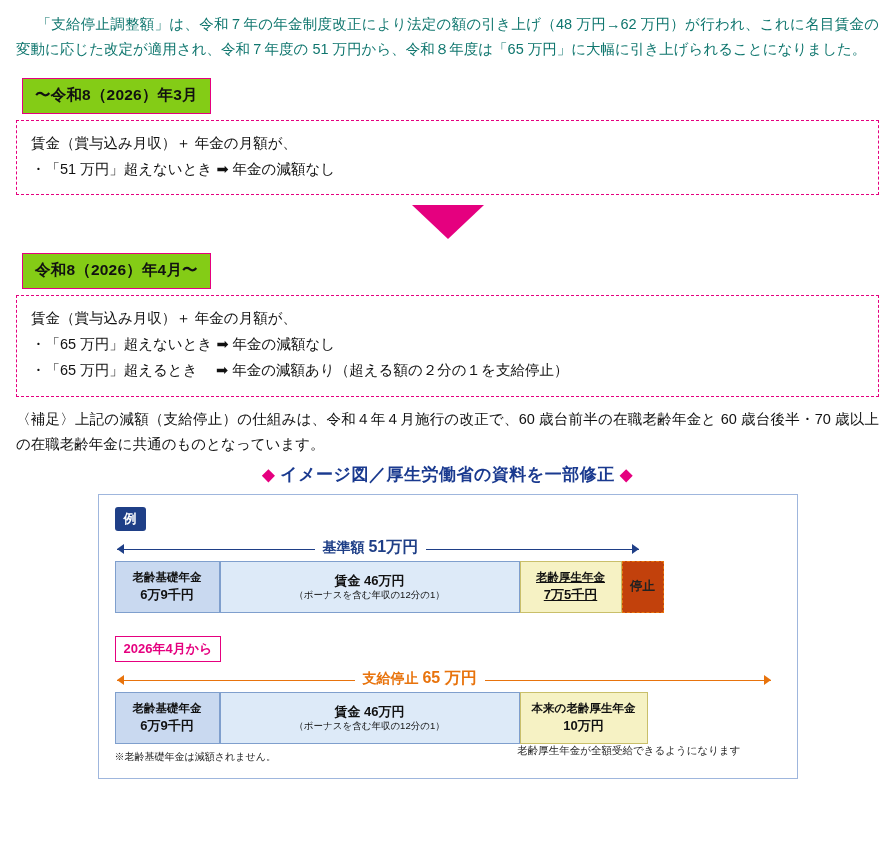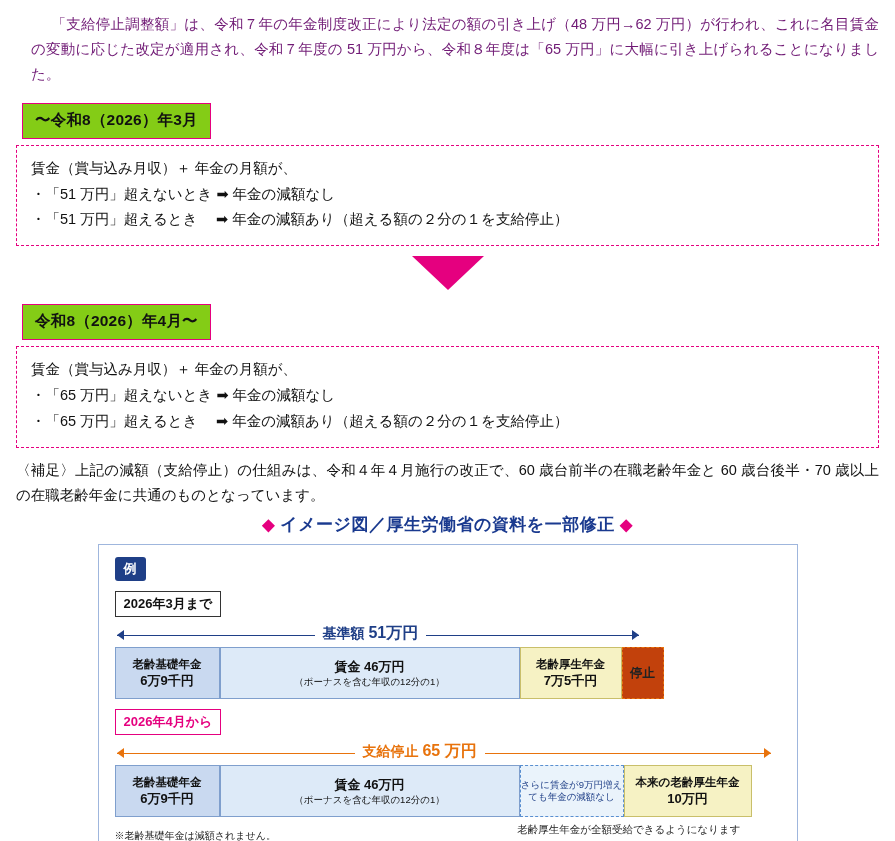--- a/index.html
+++ b/index.html
@@ -19,23 +19,23 @@
   .page {
     position: relative;
     width: 895px;
     height: 841px;
     box-sizing: border-box;
     padding: 8px 14px;
   }
   .intro {
     font-size: 14.5px;
     line-height: 1.72;
-    color: #701a75;
+    color: #0f766e;
     text-align: justify;
-    margin: 4px 2px 12px 17px;
+    margin: 4px 2px 12px 2px;
   }
   .intro .indent { display: inline-block; width: 1.4em; }
 
   
   .chip {
     display: inline-block;
     border: 1px solid #e5007f;
     background: #84cc16;
     padding: 6px 12px 7px 12px;
     font-weight: bold;
@@ -109,20 +109,21 @@
     border: 1px solid #333;
     font-weight: bold;
     font-size: 13px;
     padding: 3px 8px;
     background: #fff;
     color: #111;
   }
   .sub-chip.pink {
     border: 1px solid #e5007f;
     color: #e5007f;
+    margin-top: 13px;
   }
 
   .bar-row {
     display: flex;
     align-items: stretch;
     height: 52px;
     position: relative;
   }
   .seg {
     box-sizing: border-box;
@@ -133,21 +134,21 @@
     text-align: center;
     font-size: 11px;
     line-height: 1.35;
     border: 1px solid #7f9fcd;
   }
   .seg .t1 { font-weight: bold; font-size: 11.5px; }
   .seg .t2 { font-weight: bold; font-size: 13px; }
   .seg .t3 { font-size: 9.5px; font-weight: normal; }
   .seg-basic { background: #c9d9f0; width: 105px; }
   .seg-wage  { background: #ddeaf8; width: 300px; }
-  .seg-kosei { background: #f6f2c4; width: 102px; border-color: #c9bf6a; }
+  .seg-kosei { background: #f6f2c4; width: 102px; border-color: #c9bf6a; text-decoration: underline; }
   .seg-stop  {
     background: #c2410c;
     border: 1px dashed #e8730c;
     width: 42px;
     color: #222;
     font-weight: bold;
     font-size: 12.5px;
   }
   .seg-blue-note {
     background: #eaf3fb;
@@ -169,21 +170,21 @@
   }
   .small-note {
     font-size: 10px;
     margin-top: 6px;
     color: #222;
   }
   .row-footer {
     display: flex;
     justify-content: space-between;
     align-items: flex-start;
-    margin-top: 6px;
+    margin-top: 0;
     gap: 8px;
   }
   .row-footer .right {
     font-size: 10.5px;
     color: #222;
     margin-right: 40px;
   }
   .spacer-10 { height: 10px; }
 
   
@@ -228,21 +229,20 @@
 
 <div class="page">
 
   <div class="intro"><span class="indent"></span><span>「支給停止調整額」は、令和７年の年金制度改正により法定の額の引き上げ（48 万円→62 万円）が行われ、これに名目賃金の変動に応じた改定が適用され、令和７年度の 51 万円から、令和８年度は「65 万円」に大幅に引き上げられることになりました。</span></div>
 
   <div>
     <div class="chip">〜令和8（2026）年3月</div>
     <div class="dashed-box">
       <div class="line">賃金（賞与込み月収）＋ 年金の月額が、</div>
       <div class="line">・「51 万円」超えないとき ➡ 年金の減額なし</div>
-      <div class="line">・「51 万円」超えるとき　 ➡ 年金の減額あり（超える額の２分の１を支給停止）</div>
     </div>
   </div>
 
   <div class="arrow-red"></div>
 
   <div>
     <div class="chip">令和8（2026）年4月〜</div>
     <div class="dashed-box">
       <div class="line">賃金（賞与込み月収）＋ 年金の月額が、</div>
       <div class="line">・「65 万円」超えないとき ➡ 年金の減額なし</div>
@@ -258,21 +258,20 @@
     <span class="dia">◆</span>
   </div>
 
   <div class="panel">
 
     <div class="panel-head">
       <span class="rei-badge">例</span>
     </div>
 
     <div>
-      <div><span class="sub-chip">2026年3月まで</span></div>
 
       <div class="axis" style="margin-top:10px;text-align:right;">
         <div class="line" style="left:2px; right:142px;"></div>
         <div class="cap-l" style="left:2px;"></div>
         <div class="cap-r" style="right:142px;"></div>
         <div class="mid-label" style="left:200px;">
           <span>基準額</span>
           <span class="big">51万円</span>
         </div>
       </div>
@@ -311,21 +310,20 @@
 
       <div class="bar-row">
         <div class="seg seg-basic">
           <span class="t1">老齢基礎年金</span>
           <span class="t2">6万9千円</span>
         </div>
         <div class="seg seg-wage">
           <span class="t2">賃金 46万円</span>
           <span class="t3">（ボーナスを含む年収の12分の1）</span>
         </div>
-        <div class="seg seg-blue-note">さらに賃金が9万円増えても年金の減額なし</div>
         <div class="seg seg-honrai">
           <span class="t1">本来の老齢厚生年金</span>
           <span class="t2">10万円</span>
         </div>
       </div>
 
       <div class="row-footer">
         <div class="small-note">※老齢基礎年金は減額されません。</div>
         <div class="right">老齢厚生年金が全額受給できるようになります</div>
       </div>

